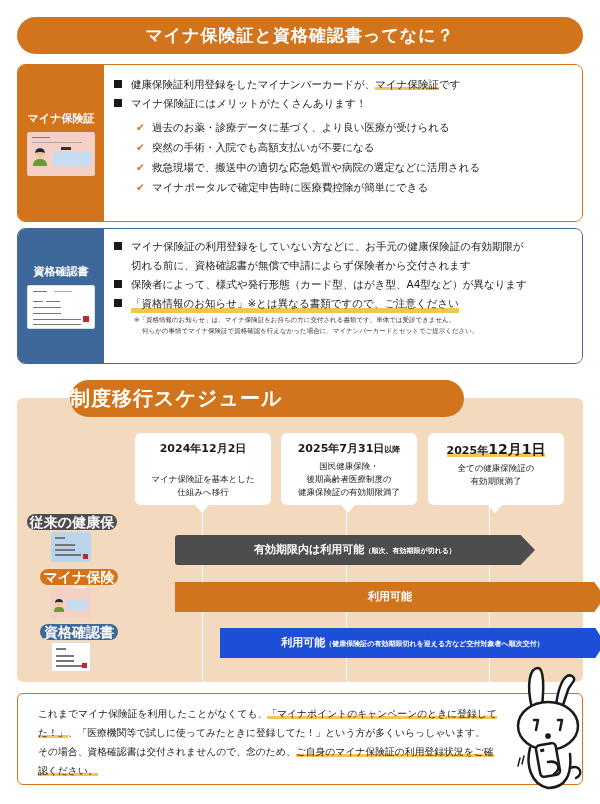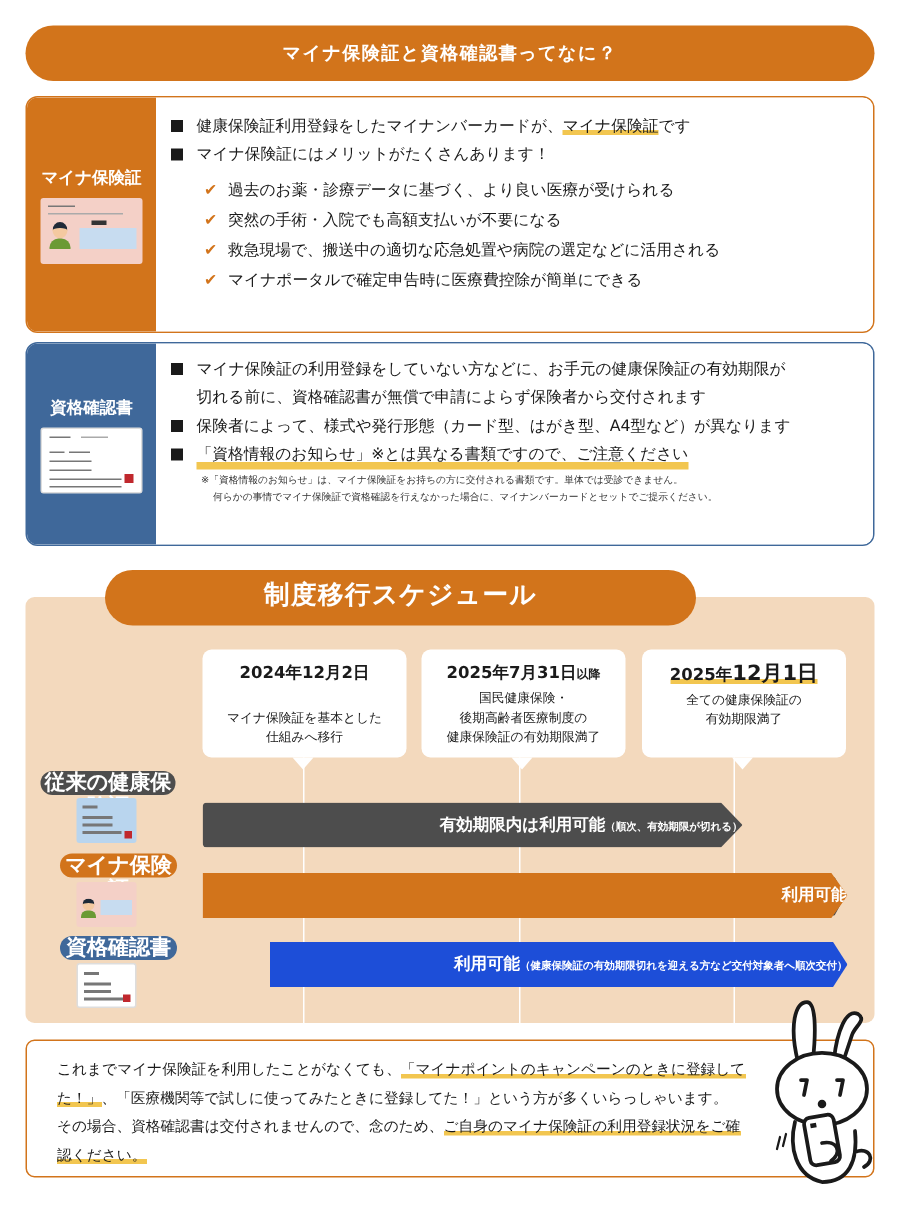--- a/index.html
+++ b/index.html
@@ -2,21 +2,21 @@
 <html><head>
 <meta charset="utf-8">
 <style>
   * { box-sizing: border-box; margin: 0; padding: 0; }
   html, body { width: 600px; height: 804px; background: #ffffff; overflow: hidden; }
   body { font-family: "DejaVu Sans", "Liberation Sans", sans-serif; color: #1a1a1a; position: relative; }
 
   .title-pill {
     position: absolute; left: 17px; top: 17px; width: 566px; height: 37px;
     background: #d2741b; border-radius: 19px; color: #fff;
-    font-size: 12px; font-weight: bold; text-align: center; line-height: 37px; letter-spacing: 1px;
+    font-size: 17px; font-weight: bold; text-align: center; line-height: 37px; letter-spacing: 1px;
   }
 
   .info-box {
     position: absolute; left: 17px; width: 566px; border-radius: 8px; overflow: hidden; display: flex;
   }
   .info-box.orange { top: 64px; height: 158px; border: 1.5px solid #d2741b; }
   .info-box.blue { top: 228px; height: 136px; border: 1.5px solid #3f689a; }
   .info-side { width: 86px; flex-shrink: 0; display: flex; flex-direction: column; align-items: center; justify-content: center; color: #fff; font-weight: bold; font-size: 11px; }
   .orange .info-side { background: #d2741b; }
   .blue .info-side { background: #3f689a; }
@@ -39,39 +39,39 @@
   .card .face .hd { width: 10px; height: 11px; background: #f4c9a0; border-radius: 50%; margin-left: 2px; border-top: 4px solid #1f2a38; }
   .card .face .bd { width: 14px; height: 7px; background: #6b9a34; border-radius: 6px 6px 0 0; }
   .card .lines { position: absolute; left: 26px; top: 20px; width: 38px; height: 14px; background: #c7dcf0; }
   .card .ln { position: absolute; height: 1.5px; background: #777; }
   .card .stamp { position: absolute; right: 5px; bottom: 6px; width: 6px; height: 6px; background: #c0282d; }
 
   
   .sched-bg { position: absolute; left: 17px; top: 398px; width: 566px; height: 284px; background: #f3d9bd; border-radius: 6px; }
   .sched-pill {
     position: absolute; left: 70px; top: 380px; width: 394px; height: 37px;
-    background: #d2741b; border-radius: 19px; color: #fff; font-size: 17px; font-weight: bold; text-align: center; line-height: 37px; letter-spacing: 1px; font-family: Liberation Mono, monospace;
+    background: #d2741b; border-radius: 19px; color: #fff; font-size: 20px; font-weight: bold; text-align: left; line-height: 37px; letter-spacing: 1px;
   }
   .vline { position: absolute; top: 505px; width: 1px; height: 177px; background: #fff; }
   .date-box {
     position: absolute; top: 433px; width: 136px; height: 72px; background: #fff; border-radius: 6px; text-align: center; padding-top: 8px;
   }
   .date-box .pointer { position: absolute; left: 60px; bottom: -8px; width: 0; height: 0; border-left: 7px solid transparent; border-right: 7px solid transparent; border-top: 8px solid #fff; }
   .date-box .dt { font-size: 11px; font-weight: bold; line-height: 16px; }
   .date-box .dt small { font-size: 8px; }
   .date-box .dt big { font-size: 14px; }
   .date-box .desc { font-size: 8.5px; line-height: 13px; margin-top: 16px; }
 
   .row-label { position: absolute; left: 27px; width: 90px; height: 16px; border-radius: 8px; color: #fff; font-size: 14px; font-weight: bold; text-align: center; line-height: 16px; }
   .row-label.gray { background: #4d4d4d; top: 514px; }
   .row-label.orange { background: #d2741b; top: 569px; left: 40px; width: 78px; }
   .row-label.blue { background: #3f689a; top: 624px; left: 40px; width: 78px; }
   .mini-card { position: absolute; left: 51px; width: 40px; height: 30px; border-radius: 2px; }
 
-  .arrow-bar { position: absolute; height: 30px; color: #fff; font-weight: bold; font-size: 11px; line-height: 30px; text-align: right; }
+  .arrow-bar { position: absolute; height: 30px; color: #fff; font-weight: bold; font-size: 11px; line-height: 30px; text-align: center; margin-left: 40px; }
   .arrow-bar.gray { left: 135px; top: 535px; width: 360px; background: #4d4d4d; clip-path: polygon(0 0, 96% 0, 100% 50%, 96% 100%, 0 100%); border-radius: 3px 0 0 3px; }
   .arrow-bar.orange { left: 135px; top: 582px; width: 430px; background: #d2741b; clip-path: polygon(0 0, 97.5% 0, 100% 50%, 97.5% 100%, 0 100%); }
   .arrow-bar.blue { left: 180px; top: 628px; width: 385px; background: #1d4ed8; clip-path: polygon(0 0, 97.5% 0, 100% 50%, 97.5% 100%, 0 100%); }
   .arrow-bar small { font-size: 7px; }
   .stop-tag { position: absolute; left: 498px; top: 537px; width: 66px; height: 27px; margin-top: 47px; }
   .stop-tag svg { position: absolute; left: 0; top: 0; }
   .stop-tag span { position: absolute; left: 6px; top: 0; line-height: 27px; font-size: 11px; font-weight: bold; color: #1a1a1a; }
 
   .bottom-box { position: absolute; left: 17px; top: 693px; width: 566px; height: 92px; border: 1.5px solid #d2741b; border-radius: 6px; padding: 10px 80px 0 20px; font-size: 9.8px; line-height: 19px; background: #fff; }
   .mascot { position: absolute; left: 508px; top: 664px; width: 86px; height: 130px; }

